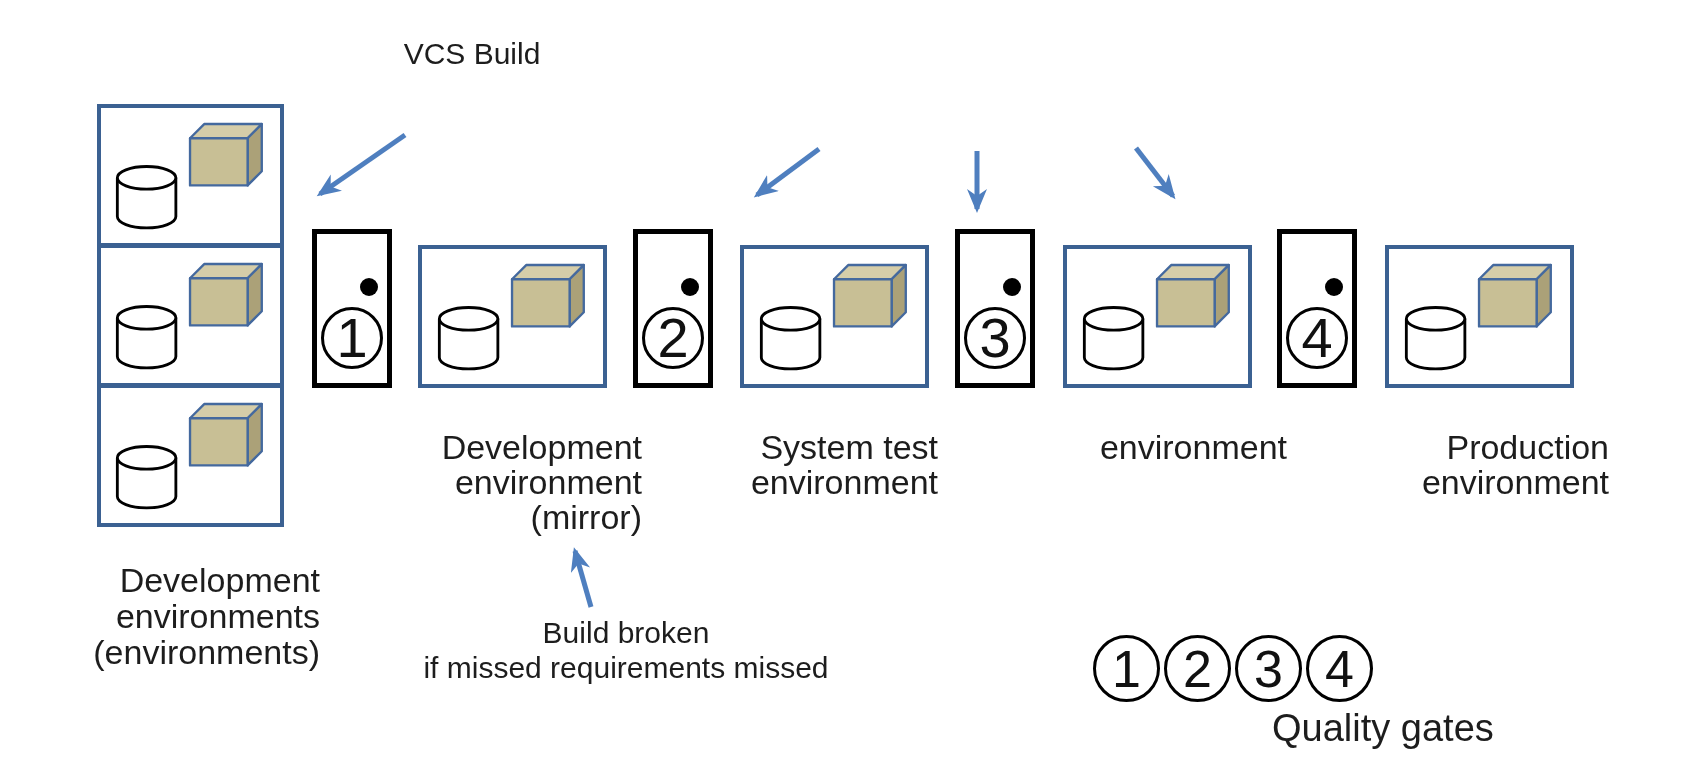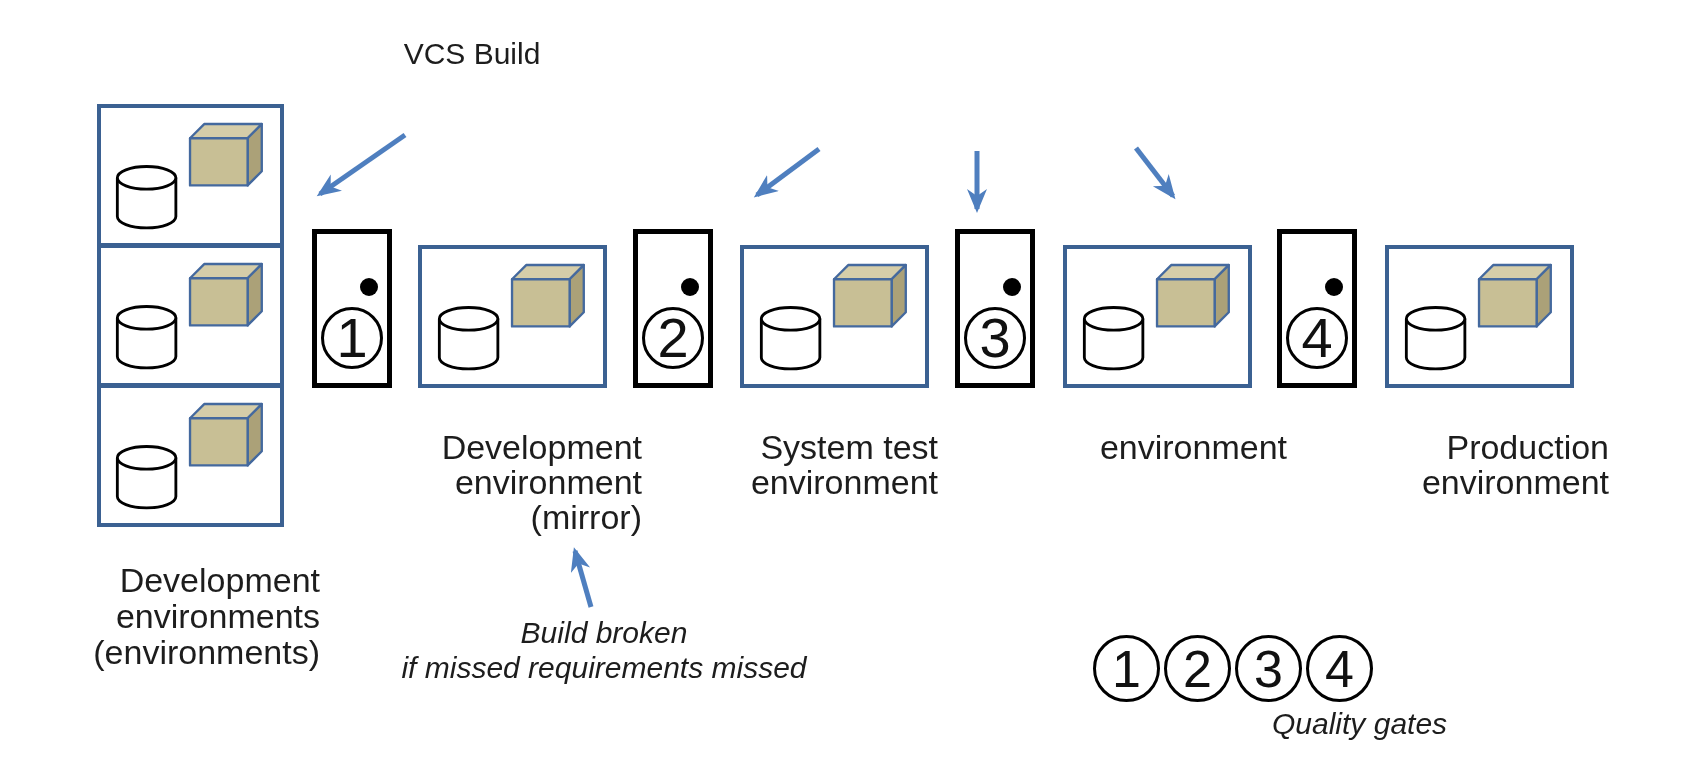--- a/index.html
+++ b/index.html
@@ -40,21 +40,21 @@
     display:flex;align-items:center;justify-content:center;
   }
   .gate-circle span{font-size:56px;line-height:1;color:#111;}
   
   .legend{position:absolute;left:1093px;top:635px;display:flex;gap:4px;}
   .legend-circle{
     width:67px;height:67px;box-sizing:border-box;border:3px solid var(--gate-border);
     border-radius:50%;display:flex;align-items:center;justify-content:center;background:#fff;
   }
   .legend-circle span{font-size:52px;line-height:1;color:#111;}
-  .legend-label{position:absolute;left:1272px;top:707px;font-size:30px;white-space:nowrap;font-style:italic;}
+  .legend-label{position:absolute;left:1272px;top:707px;font-size:38px;white-space:nowrap;}
   
   .overlay{position:absolute;left:0;top:0;pointer-events:none;}
   .overlay line{stroke:var(--arrow);stroke-width:5;}
   .defs-holder{position:absolute;width:0;height:0;}
 </style>
 </head>
 <body>
 
 <div class="canvas">
 
@@ -72,21 +72,21 @@
         </g>
       </symbol>
     </defs>
   </svg>
 
   <div class="note" style="left:322px;top:36px;width:300px;">
     <div>VCS Build</div>
   </div>
 
 
-  <div class="note" style="left:384px;top:615px;width:440px;line-height:35px;font-style:italic;">
+  <div class="note" style="left:406px;top:615px;width:440px;line-height:35px;">
     <div>Build broken</div>
     <div>if missed requirements missed</div>
   </div>
 
   <div class="stack">
     <div class="stack-cell">
       <svg class="env-art" viewBox="0 0 189 143">
           <use href="#env-art"></use>
         </svg>
     </div>

